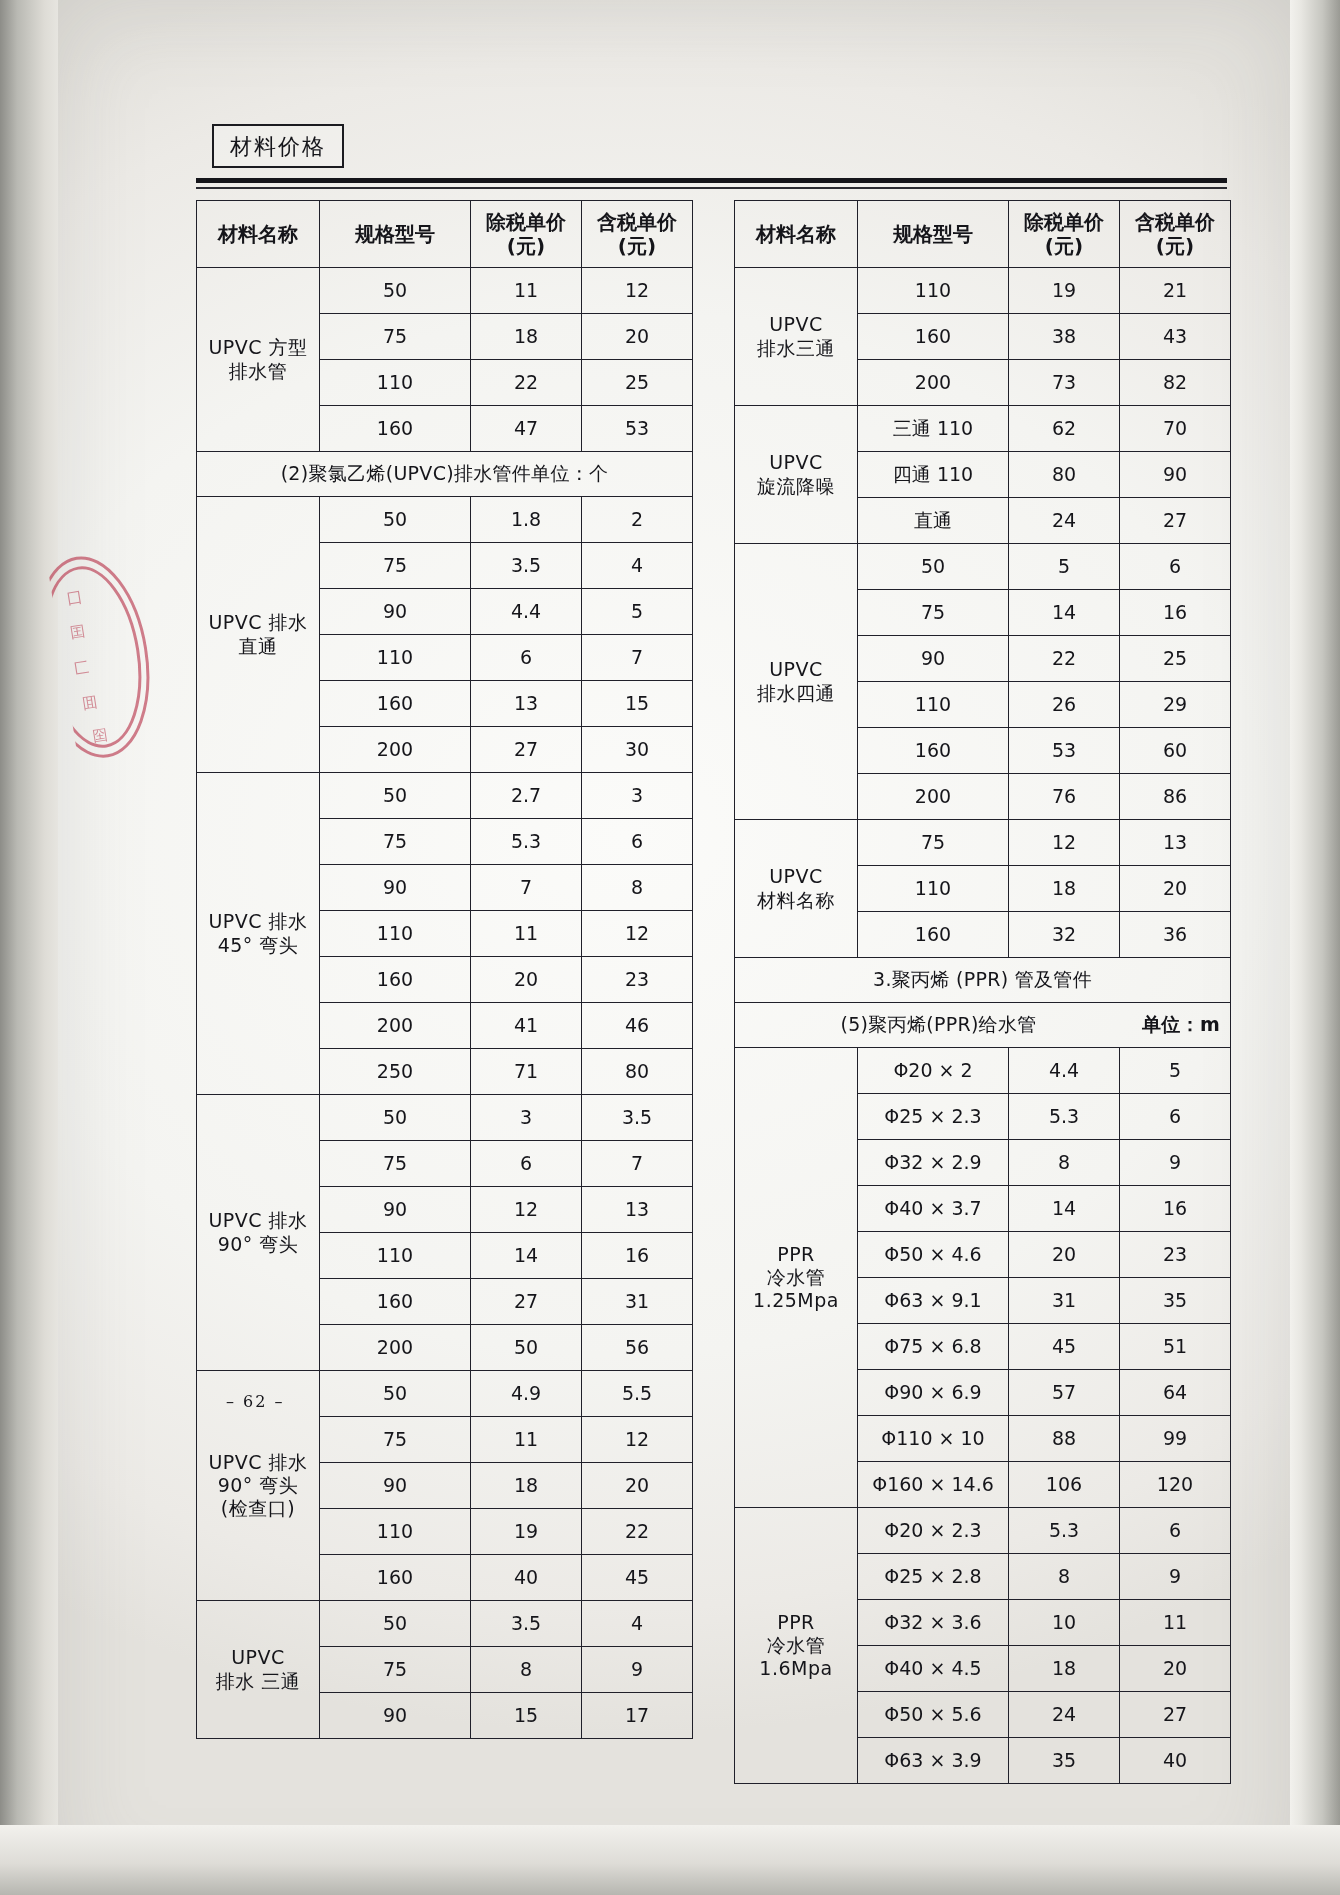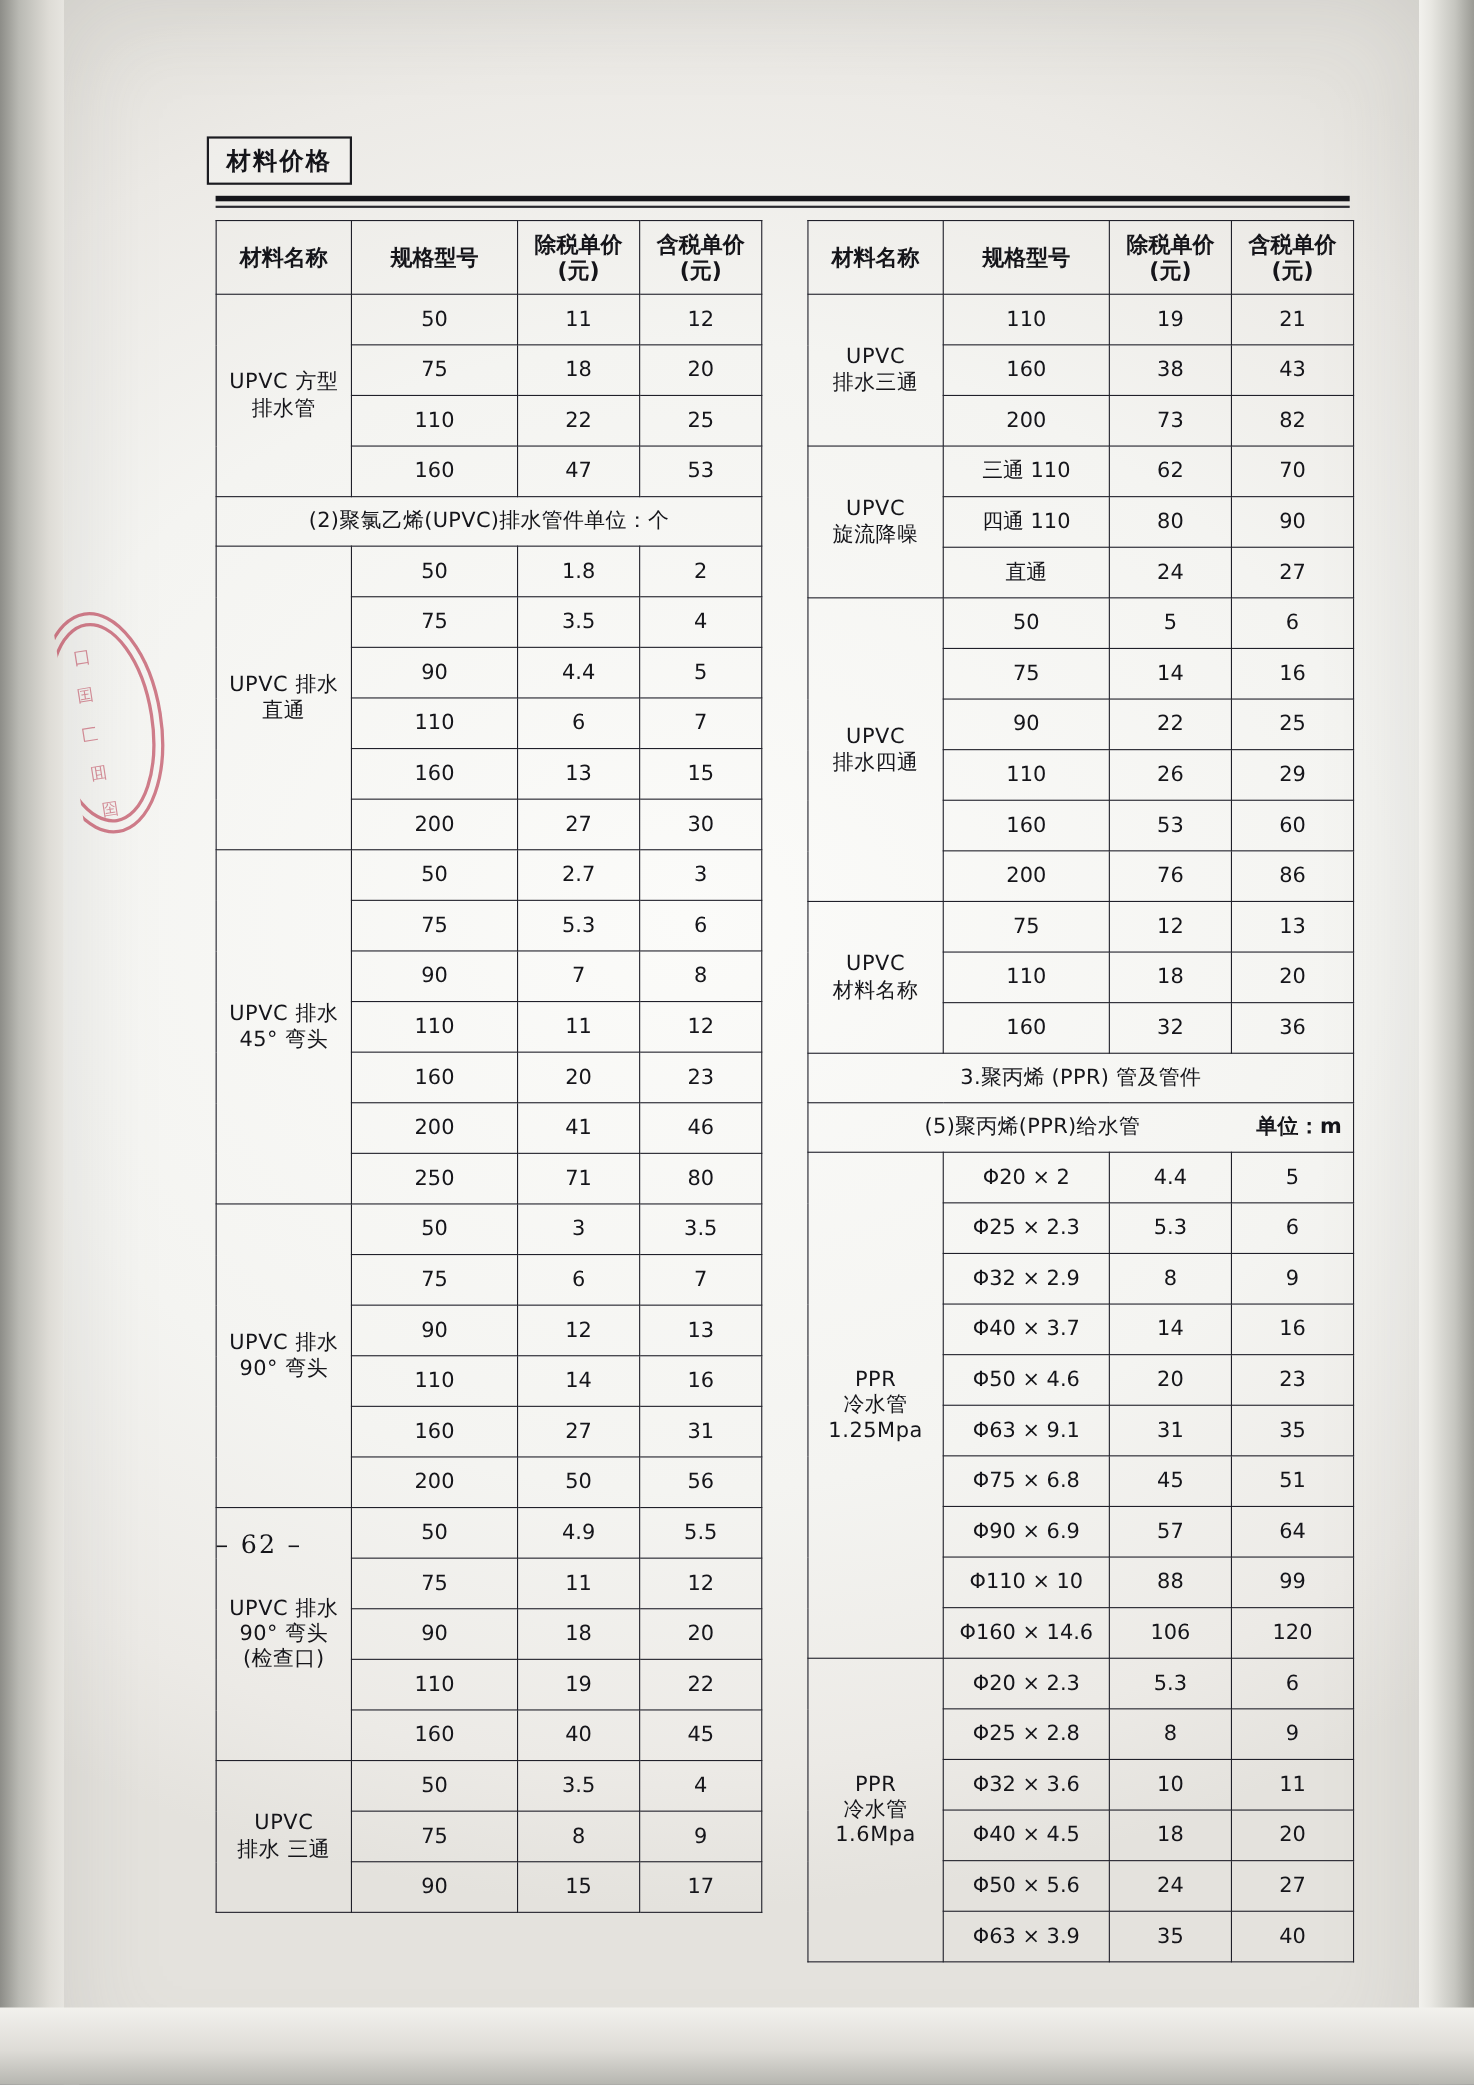--- a/index.html
+++ b/index.html
@@ -42,27 +42,27 @@
   }
   .edge-bottom {
     position: absolute;
     left: 0; bottom: 0; width: 1340px; height: 70px;
     background: linear-gradient(to top, #b6b6b0 0%, #dedcd7 45%, #f2f1ed 100%);
   }
 
   
   .badge {
     position: absolute;
-    left: 188px; top: 124px;
+    left: 212px; top: 124px;
     border: 2px solid #1b1b20;
     padding: 6px 16px 4px 16px;
     font-size: 22px;
     letter-spacing: 2px;
     font-family: "DejaVu Sans", "Liberation Sans", sans-serif;
-    font-weight: 700;
+    font-weight: 400;
     background: rgba(255,255,255,0.20);
   }
   .rule-thick {
     position: absolute;
     left: 196px; top: 178px;
     width: 1031px; height: 5px;
     background: #15151a;
   }
   .rule-thin {
     position: absolute;
@@ -118,23 +118,24 @@
   }
   td.numsm { font-size: 17px; }
 
   #tableLeft  { left: 196px; top: 200px; width: 492px; }
   #tableRight { left: 734px; top: 200px; width: 492px; }
 
   
   .folio {
     position: absolute;
     left: 196px; top: 1392px;
-    font-size: 23px;
+    font-size: 16px;
     letter-spacing: 2px;
     font-family: "DejaVu Serif", "Liberation Serif", serif;
+    padding-left: 30px;
   }
 
   
   .stamp {
     position: absolute;
     left: 62px; top: 547px;
     width: 86px; height: 215px;
     opacity: 0.62;
     transform: rotate(-9deg);
     pointer-events: none;

